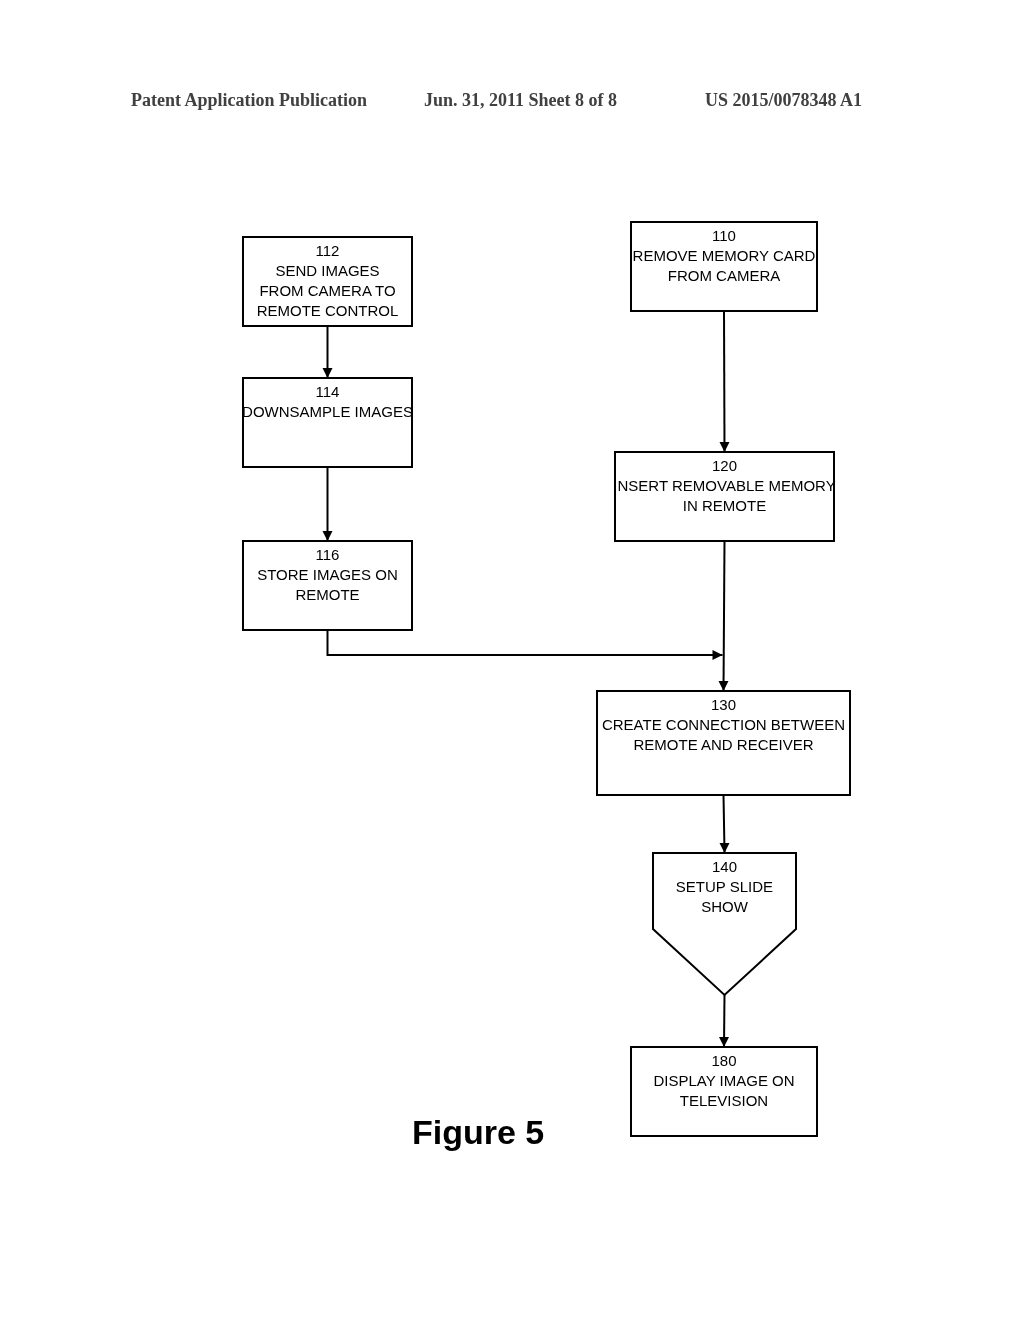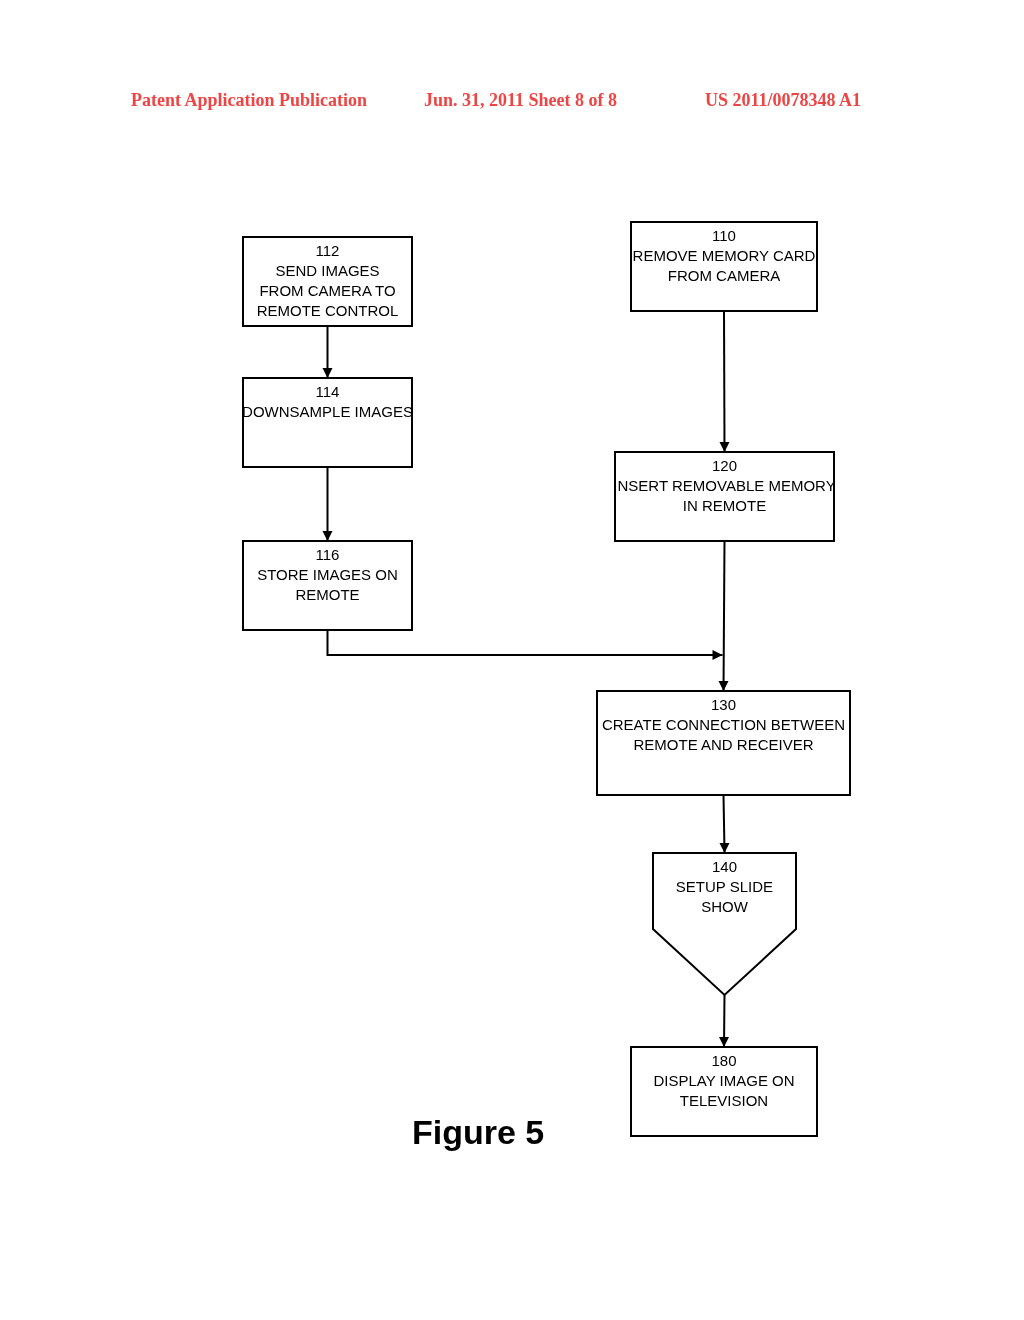--- a/index.html
+++ b/index.html
@@ -1,33 +1,33 @@
 <!DOCTYPE html>
 <html><head>
 <meta charset="utf-8">
 <style>
   html, body { margin: 0; padding: 0; background: #ffffff; }
   body { width: 1024px; height: 1320px; position: relative; overflow: hidden; }
-  .hdr { position: absolute; top: 90px; font-family: "Liberation Serif", serif; font-weight: bold; font-size: 18px; color: #ef4444; white-space: nowrap; }
+  .hdr { position: absolute; top: 90px; font-family: "Liberation Serif", serif; font-weight: bold; font-size: 18px; color: #404040; white-space: nowrap; }
   #hdr-left { left: 131px; }
   #hdr-mid { left: 424px; }
   #hdr-right { left: 705px; }
   svg { position: absolute; left: 0; top: 0; }
   .box { fill: #ffffff; stroke: #000; stroke-width: 2; }
   .line { stroke: #000; stroke-width: 2; fill: none; }
   .arrow { fill: #000; }
   .btext { font-family: "Liberation Sans", sans-serif; font-size: 15px; fill: #000; text-anchor: middle; }
   .fig { font-family: "Liberation Sans", sans-serif; font-size: 34px; font-weight: bold; fill: #000; }
 </style>
 </head>
 <body>
 
 <div class="hdr" id="hdr-left">Patent Application Publication</div>
 <div class="hdr" id="hdr-mid">Jun. 31, 2011  Sheet 8 of 8</div>
-<div class="hdr" id="hdr-right">US 2011/0078348 A1</div>
+<div class="hdr" id="hdr-right">US 2015/0078348 A1</div>
 
 <svg id="diagram" width="1024" height="1320" xmlns="http://www.w3.org/2000/svg">
   <g id="edges">
       <g>
         <line x1="327.5" y1="326" x2="327.5" y2="377" class="line"></line>
         <polygon points="322.5,368 332.5,368 327.5,378" class="arrow"></polygon>
       </g>
       <g>
         <line x1="327.5" y1="467" x2="327.5" y2="540" class="line"></line>
         <polygon points="322.5,531 332.5,531 327.5,541" class="arrow"></polygon>

